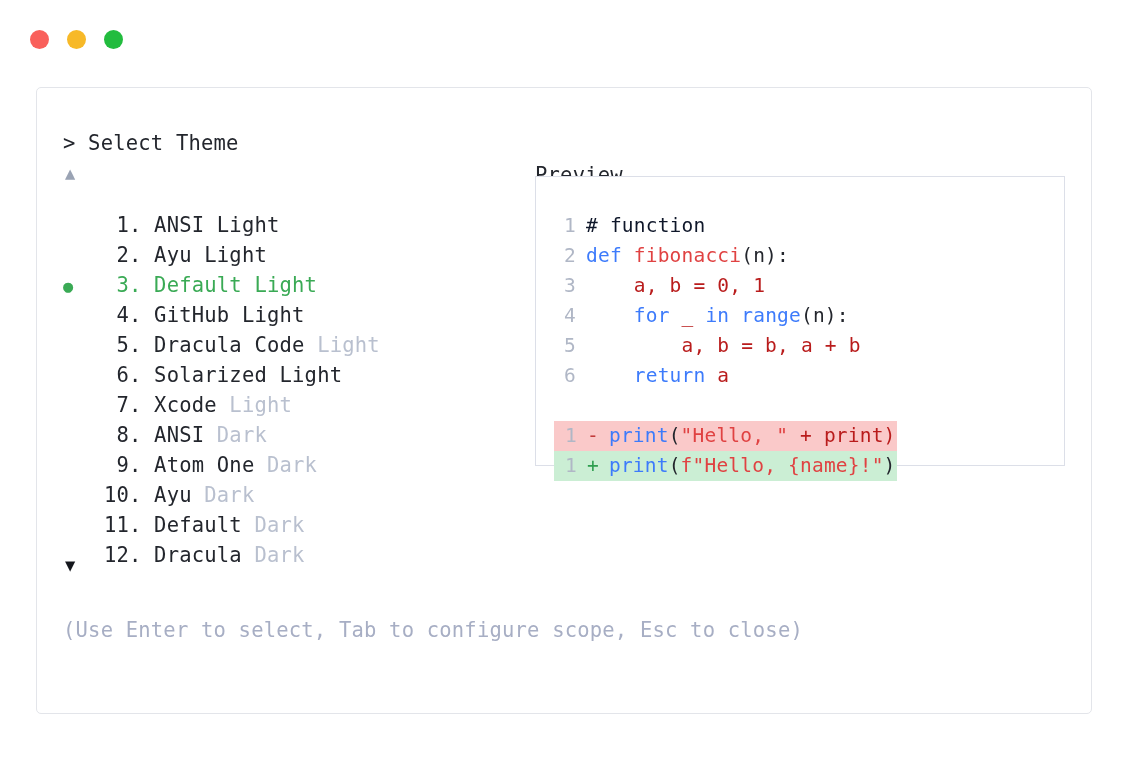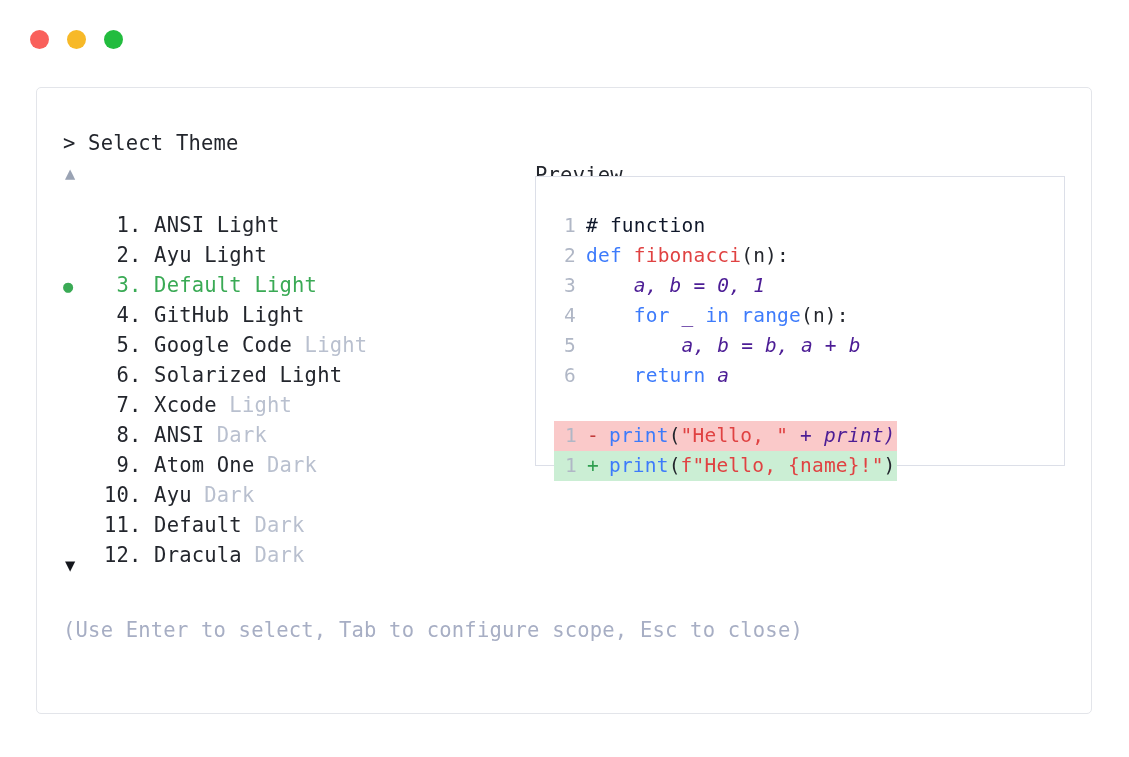--- a/index.html
+++ b/index.html
@@ -166,21 +166,21 @@
   }
   .code-spacer { height: 30px; }
 
   .code-body { display: inline-block; }
 
   
   .tok-comment  { color: #0f172a; }
   .tok-keyword  { color: #3d7bfb; }
   .tok-func     { color: #e04242; }
   .tok-builtin  { color: #3d7bfb; }
-  .tok-plain    { color: #4c1d95; font-style: italic; }
+  .tok-plain    { color: #b91c1c; }
   .tok-string   { color: #e04242; }
   .tok-punct    { color: #23262d; }
 
   
   .diff-line .ln { color: #b0b7c6; }
   .diff-mark {
     flex: 0 0 auto;
     margin-right: 10px;
   }
   .diff-del .diff-mark { color: #c23b3b; }
@@ -208,21 +208,21 @@
     <div class="col-left">
       <div class="panel-title">&gt; Select Theme</div>
 
       <div class="scroll-arrow up">▲</div>
 
       <div class="theme-list" id="theme-list">
           <div class="theme-row"><span class="bullet">●</span><span class="row-num">1</span><span class="row-dot">. </span><span class="row-name">ANSI </span><span class="row-variant">Light</span></div>
           <div class="theme-row"><span class="bullet">●</span><span class="row-num">2</span><span class="row-dot">. </span><span class="row-name">Ayu </span><span class="row-variant">Light</span></div>
           <div class="theme-row selected"><span class="bullet">●</span><span class="row-num">3</span><span class="row-dot">. </span><span class="row-name">Default </span><span class="row-variant">Light</span></div>
           <div class="theme-row"><span class="bullet">●</span><span class="row-num">4</span><span class="row-dot">. </span><span class="row-name">GitHub </span><span class="row-variant">Light</span></div>
-          <div class="theme-row"><span class="bullet">●</span><span class="row-num">5</span><span class="row-dot">. </span><span class="row-name">Google Code </span><span class="row-variant dim">Light</span></div>
+          <div class="theme-row"><span class="bullet">●</span><span class="row-num">5</span><span class="row-dot">. </span><span class="row-name">Dracula Code </span><span class="row-variant dim">Light</span></div>
           <div class="theme-row"><span class="bullet">●</span><span class="row-num">6</span><span class="row-dot">. </span><span class="row-name">Solarized </span><span class="row-variant">Light</span></div>
           <div class="theme-row"><span class="bullet">●</span><span class="row-num">7</span><span class="row-dot">. </span><span class="row-name">Xcode </span><span class="row-variant dim">Light</span></div>
           <div class="theme-row"><span class="bullet">●</span><span class="row-num">8</span><span class="row-dot">. </span><span class="row-name">ANSI </span><span class="row-variant dim">Dark</span></div>
           <div class="theme-row"><span class="bullet">●</span><span class="row-num">9</span><span class="row-dot">. </span><span class="row-name">Atom One </span><span class="row-variant dim">Dark</span></div>
           <div class="theme-row"><span class="bullet">●</span><span class="row-num">10</span><span class="row-dot">. </span><span class="row-name">Ayu </span><span class="row-variant dim">Dark</span></div>
           <div class="theme-row"><span class="bullet">●</span><span class="row-num">11</span><span class="row-dot">. </span><span class="row-name">Default </span><span class="row-variant dim">Dark</span></div>
           <div class="theme-row"><span class="bullet">●</span><span class="row-num">12</span><span class="row-dot">. </span><span class="row-name">Dracula </span><span class="row-variant dim">Dark</span></div>
         </div>
 
       <div class="scroll-arrow down">▼</div>

